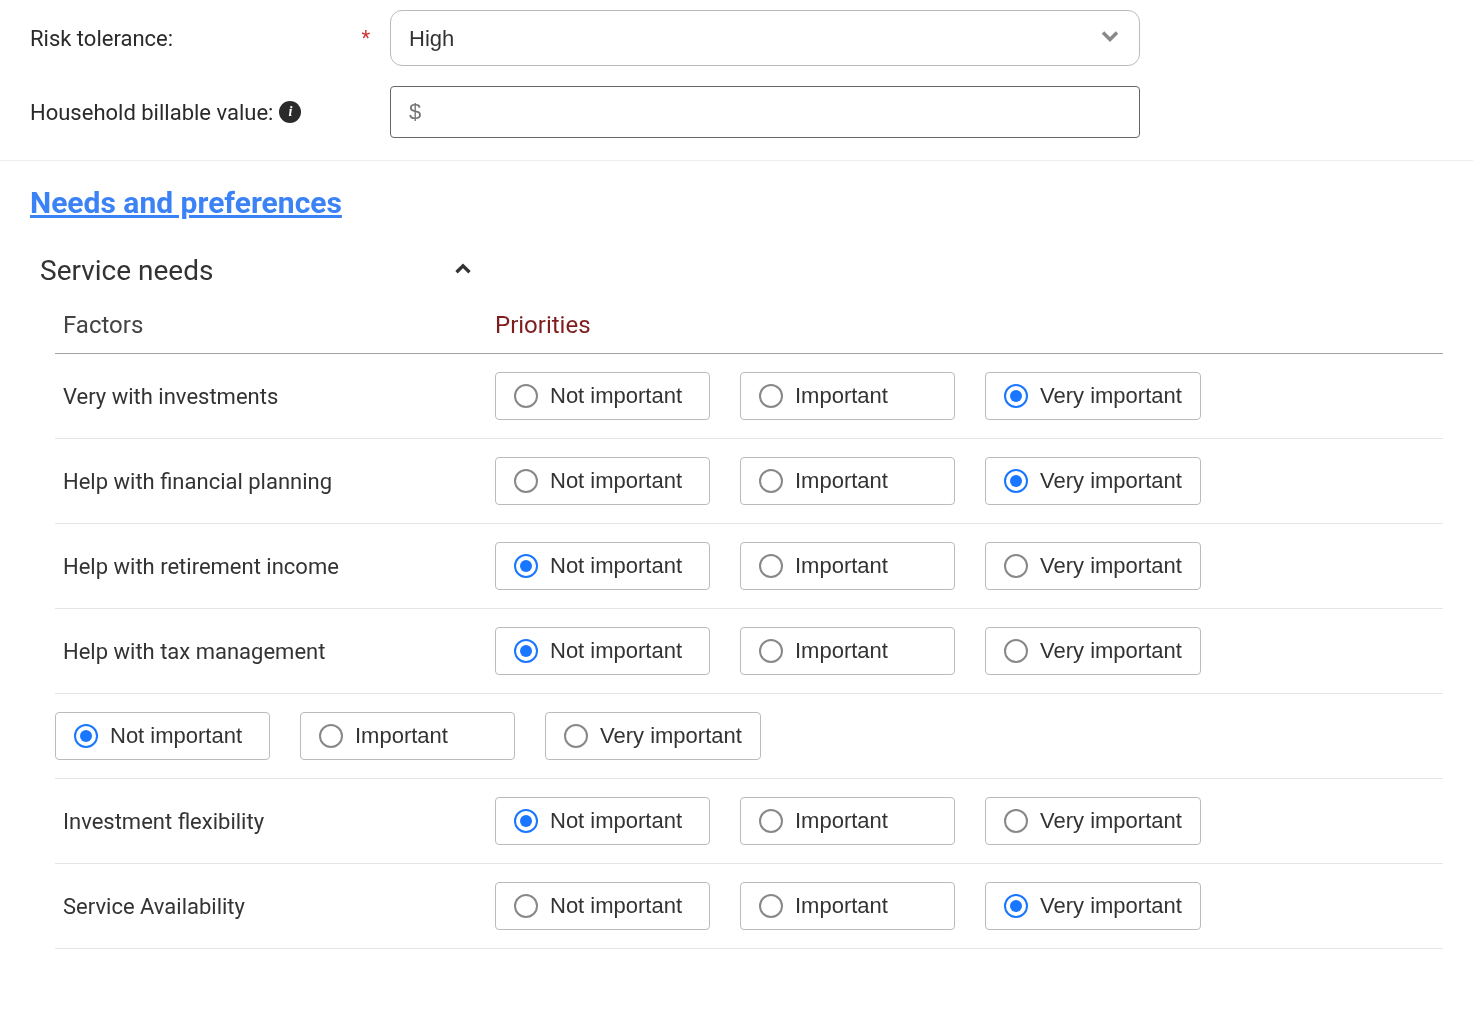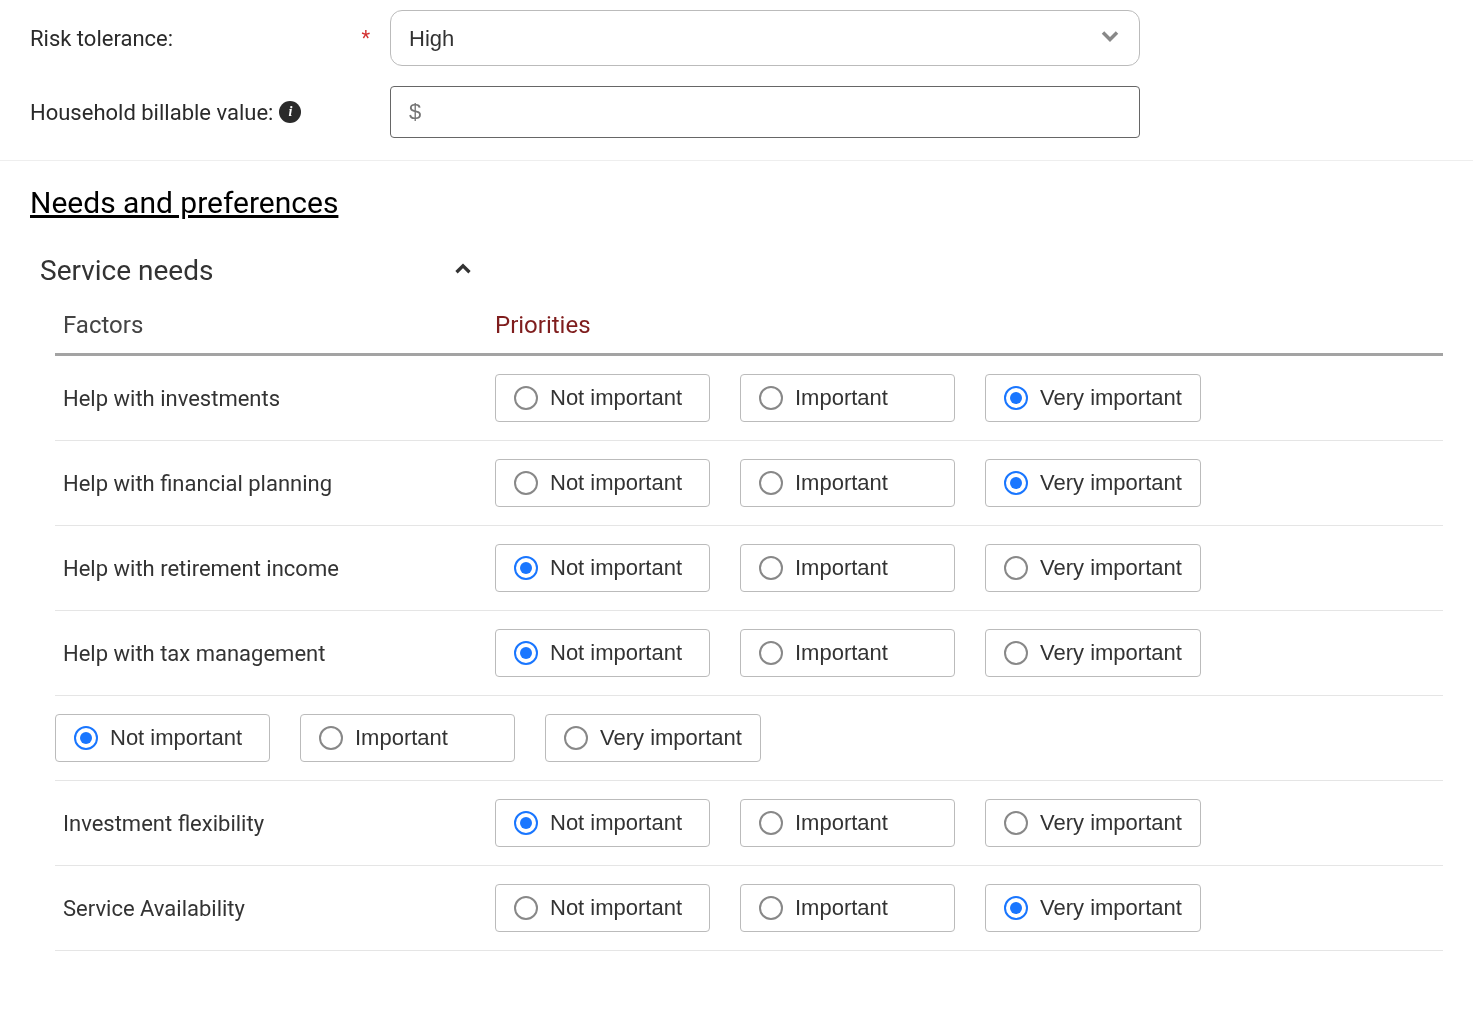--- a/index.html
+++ b/index.html
@@ -83,24 +83,24 @@
       font-size: 22px;
       color: #555;
     }
     .section-divider {
       border-top: 1px solid #eee;
       margin-top: 12px;
       padding-top: 24px;
     }
     .section-title {
       font-size: 30px;
-      font-weight: 400;
+      font-weight: 700;
       text-decoration: underline;
       padding: 0 30px 20px 30px;
-      color: #000000;
+      color: #3b82f6;
     }
     .subsection-header {
       display: flex;
       align-items: center;
       padding: 14px 40px;
       gap: 0;
     }
     .subsection-title {
       font-size: 28px;
       color: #333;
@@ -109,21 +109,21 @@
     .chevron-up {
       color: #333;
       cursor: pointer;
     }
     .table-container {
       padding: 0 30px 0 55px;
     }
     .table-header {
       display: flex;
       padding: 10px 0 14px 0;
-      border-bottom: 3px solid #a3a3a3;
+      border-bottom: 1px solid #a3a3a3;
     }
     .col-factors {
       width: 440px;
       font-size: 24px;
       color: #444;
       padding-left: 8px;
     }
     .col-priorities {
       flex: 1;
       font-size: 24px;
@@ -219,21 +219,21 @@
     </span>
   </div>
 
   <div class="table-container">
     <div class="table-header">
       <div class="col-factors">Factors</div>
       <div class="col-priorities">Priorities</div>
     </div>
     <div id="table-body">
         <div class="table-row">
-          <div class="factor-label">Help with investments</div>
+          <div class="factor-label">Very with investments</div>
           <div class="priority-buttons">
             <button class="priority-btn">
               <span class="radio-circle"></span>
               <span>Not important</span>
             </button>
             <button class="priority-btn">
               <span class="radio-circle"></span>
               <span>Important</span>
             </button>
             <button class="priority-btn">

